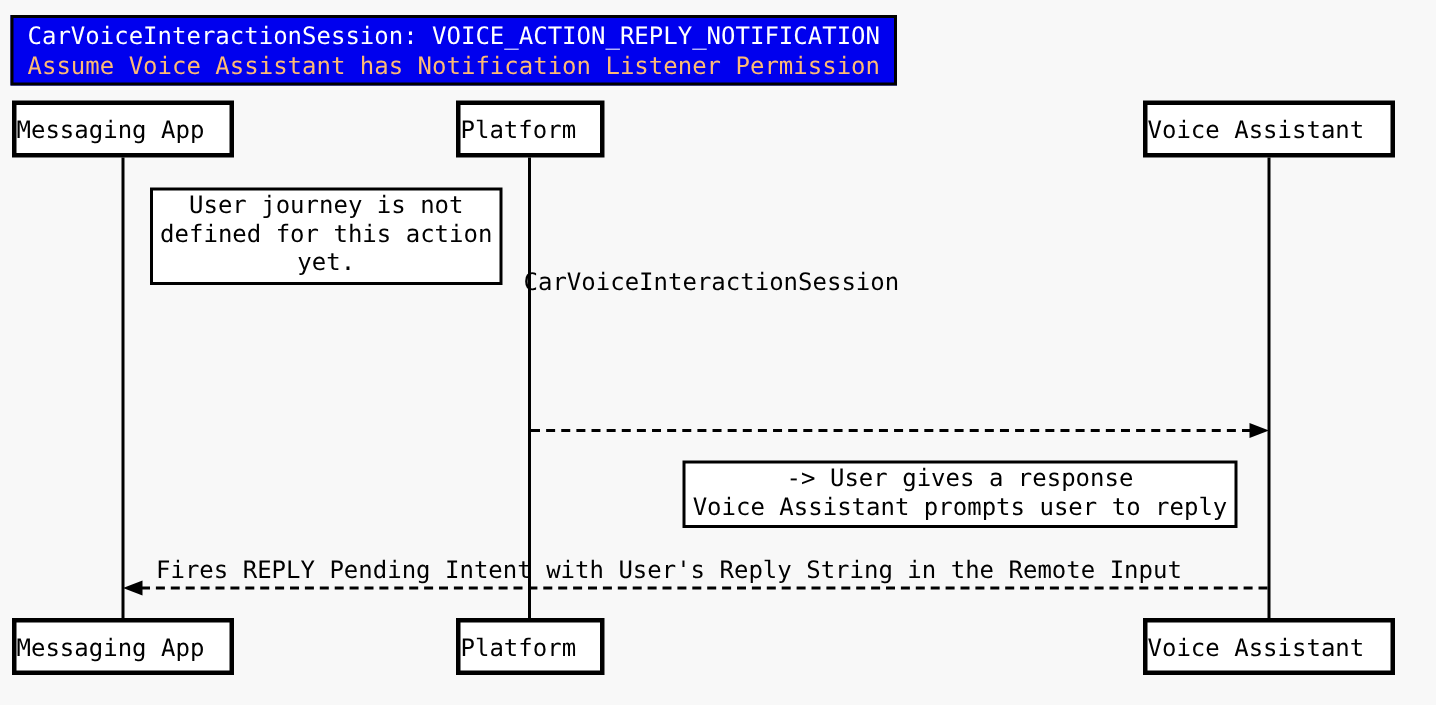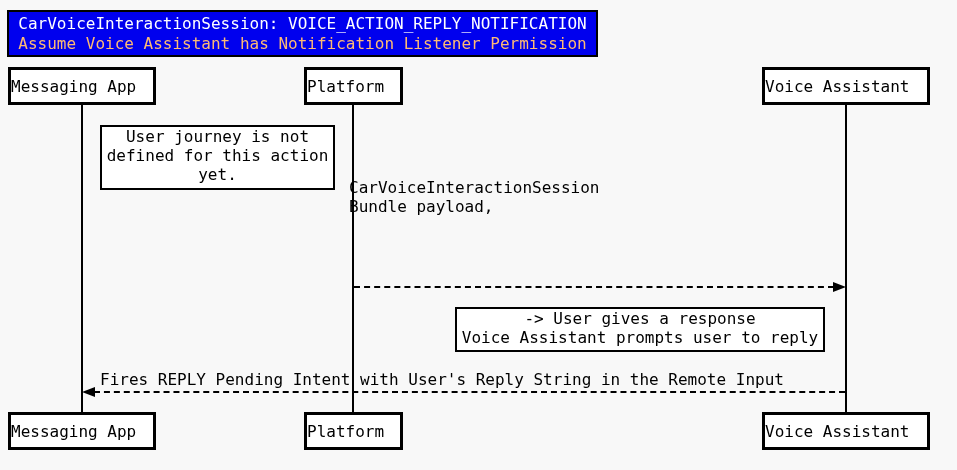--- a/index.html
+++ b/index.html
@@ -74,21 +74,21 @@
   }
   .note-1 { left: 100px; top: 125px; width: 235px; height: 65px; }
   .note-2 { left: 455px; top: 307px; width: 370px; height: 45px; }
   .msg-text {
     position: absolute;
     text-align: left;
     line-height: 19px;
     white-space: nowrap;
   }
   .msg-1 { left: 349px; top: 178px; width: 500px; }
-  .msg-2 { left: 100px;  top: 370px; width: 761px; }
+  .msg-2 { left: 84px;  top: 370px; width: 761px; padding-left: 20px; }
   .arrow-line {
     position: absolute;
     height: 0;
     border-top: 2px dashed #000;
   }
   .arrow-1-line { left: 354px; top: 286px; width: 480px; }
   .arrow-2-line { left: 94px;  top: 391px; width: 751px; }
   .arrowhead {
     position: absolute;
     width: 0; height: 0;
@@ -125,21 +125,20 @@
   <div class="lifeline ll-voice"></div>
 
   <div class="note note-1">
     <div>User journey is not</div>
     <div>defined for this action</div>
     <div>yet.</div>
   </div>
 
   <div class="msg-text msg-1">
     <div>CarVoiceInteractionSession</div>
-    <div>Bundle payload,</div>
   </div>
 
   <div class="arrow-line arrow-1-line"></div>
   <div class="arrowhead head-right"></div>
 
   <div class="note note-2">
     <div>-&gt; User gives a response</div>
     <div>Voice Assistant prompts user to reply</div>
   </div>
 

